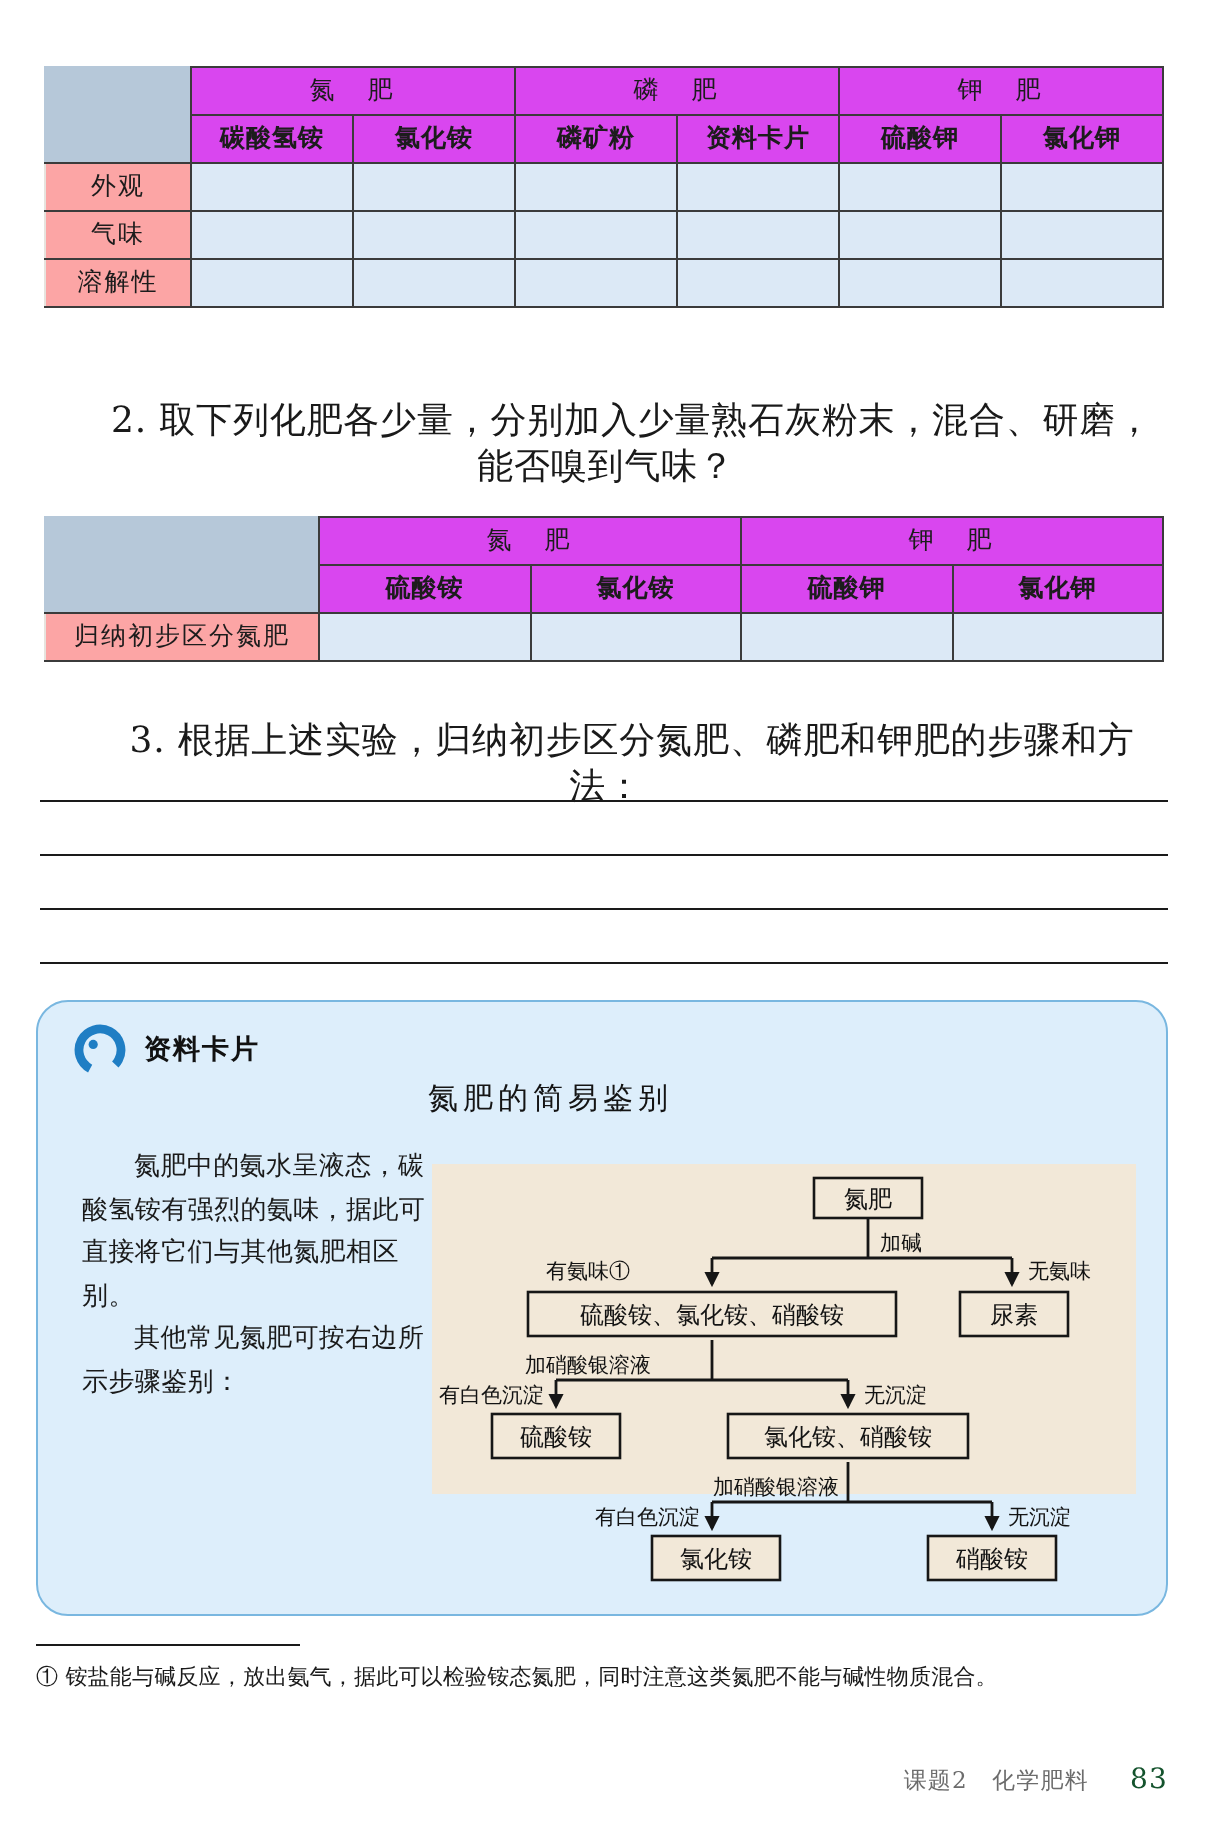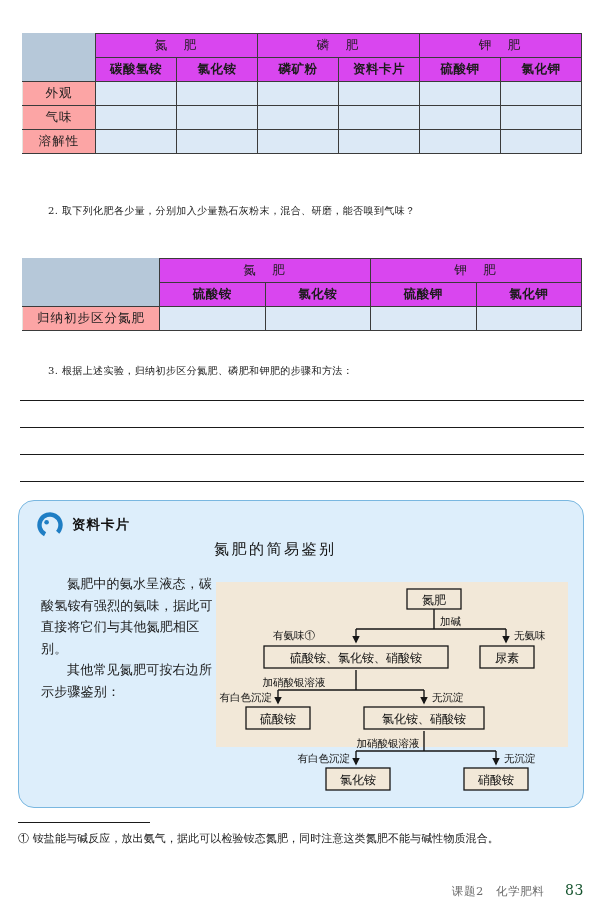--- a/index.html
+++ b/index.html
@@ -62,24 +62,25 @@
     top: 33px;
     width: 560px;
   }
   #table1 td { height: 23px; }
   #table1 .corner { height: 46px; }
 
   
   .para {
     position: absolute;
     font-family: "DejaVu Serif", "Liberation Serif", serif;
-    font-size: 10px;
+    font-size: 18px;
     line-height: 23px;
     color: #1a1a1a;
     letter-spacing: 0.4px;
+    text-align: center;
   }
   #q2 { left: 22px; top: 199px; width: 562px; text-indent: 26px; }
   #q3 { left: 22px; top: 359px; width: 562px; text-indent: 26px; }
 
   
   .rule {
     position: absolute;
     left: 20px;
     width: 564px;
     height: 0;

